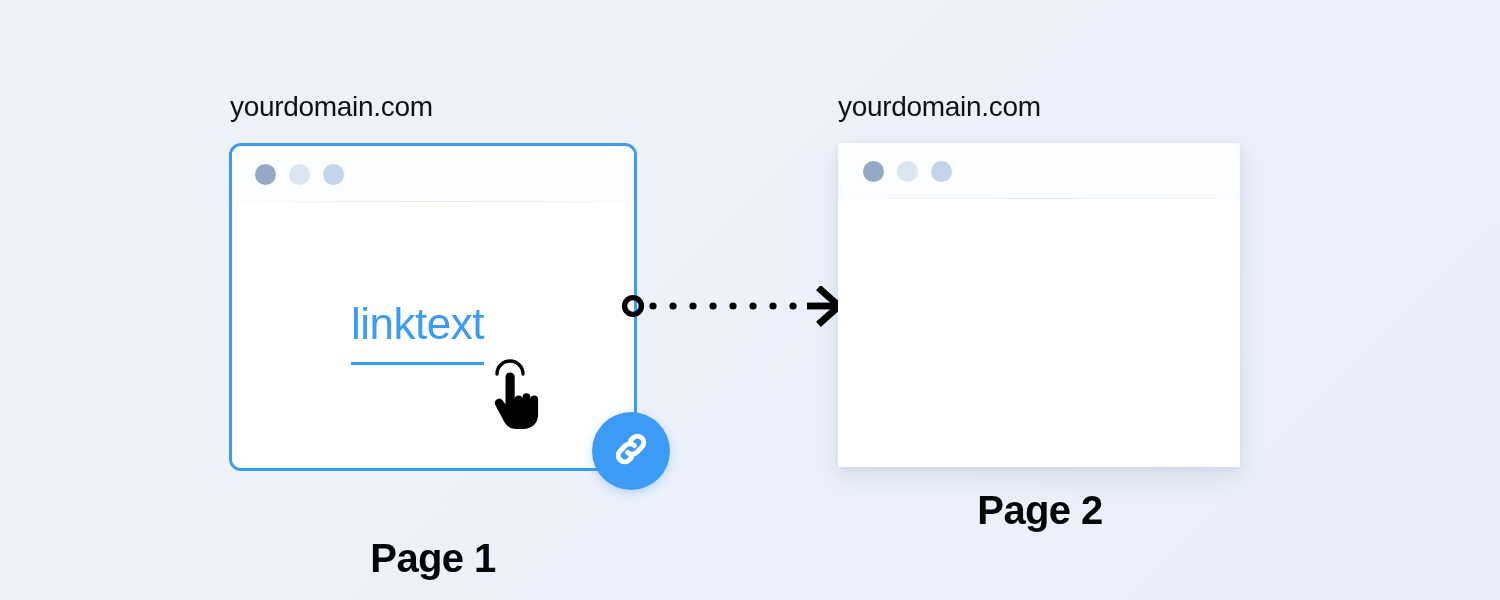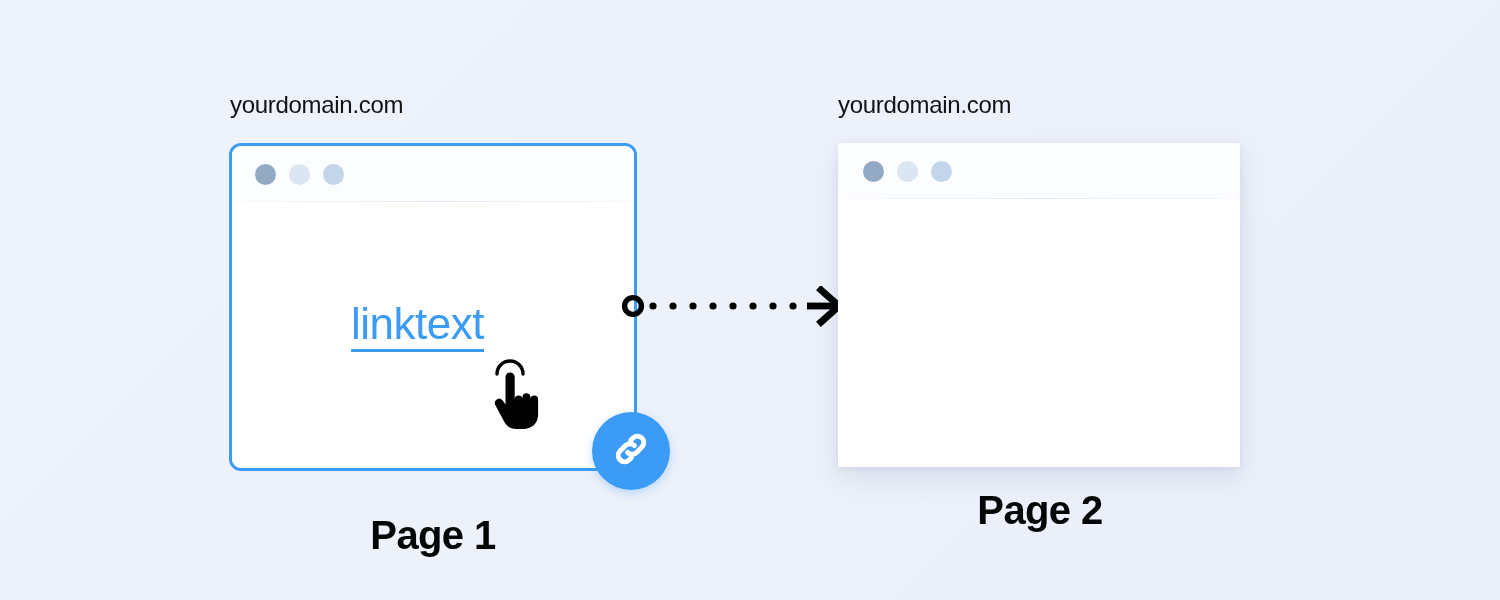--- a/index.html
+++ b/index.html
@@ -85,38 +85,38 @@
     background: #ffffff;
   }
   .window.primary .window-body {
     border-bottom-left-radius: 9px;
     border-bottom-right-radius: 9px;
   }
 
   
   .site-label {
     position: absolute;
-    font-size: 24px;
+    font-size: 28px;
     font-weight: 400;
     color: #111214;
     letter-spacing: -0.3px;
     white-space: nowrap;
   }
 
   
   .linktext {
     position: absolute;
     font-size: 44px;
     font-weight: 400;
     color: #3b9bf5;
     letter-spacing: -0.5px;
     white-space: nowrap;
     text-decoration: none;
     border-bottom: 3px solid #3b9bf5;
-    padding-bottom: 3px;
+    padding-bottom: 16px;
     line-height: 1;
   }
 
   
   .hand-cursor {
     position: absolute;
     width: 64px;
     height: 72px;
   }
 
@@ -198,21 +198,21 @@
     <span>
       <svg viewBox="0 0 44 44" width="42" height="42" xmlns="http://www.w3.org/2000/svg">
         <g fill="none" stroke="#ffffff" stroke-width="5.2" stroke-linecap="round" stroke-linejoin="round">
           <path d="M18.4 25.6 a6.6 6.6 0 0 0 9.4 0 l5.6 -5.6 a6.6 6.6 0 0 0 -9.4 -9.4 l-2.4 2.4"></path>
           <path d="M25.6 18.4 a6.6 6.6 0 0 0 -9.4 0 l-5.6 5.6 a6.6 6.6 0 0 0 9.4 9.4 l2.4 -2.4"></path>
         </g>
       </svg>
     </span>
   </div>
 
-  <div class="page-caption" style="left:333px; top:513px; width:200px;">Page 1</div>
+  <div class="page-caption" style="left:333px; top:536px; width:200px;">Page 1</div>
 
   <span class="connector" style="left:616px; top:286px;">
     <svg viewBox="0 0 240 42" width="240" height="42" xmlns="http://www.w3.org/2000/svg">
 
       <circle cx="17" cy="20" r="8.4" fill="none" stroke="#000000" stroke-width="5.4"></circle>
 
       <g fill="#000000">
         <circle cx="37" cy="20" r="3.6"></circle>
         <circle cx="57" cy="20" r="3.6"></circle>
         <circle cx="77" cy="20" r="3.6"></circle>

